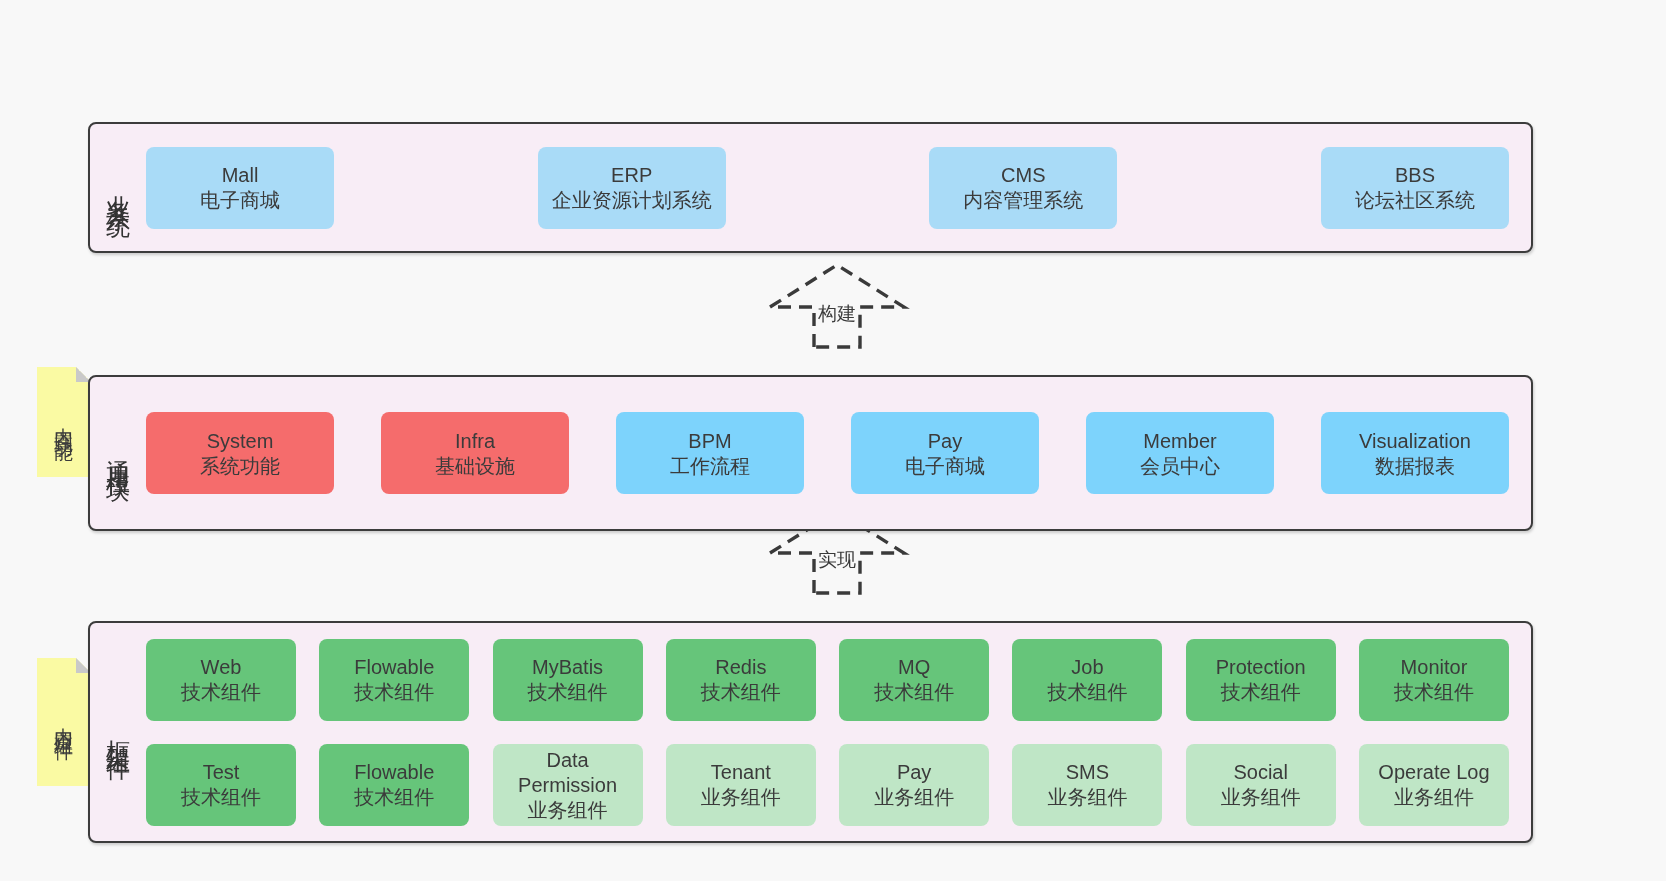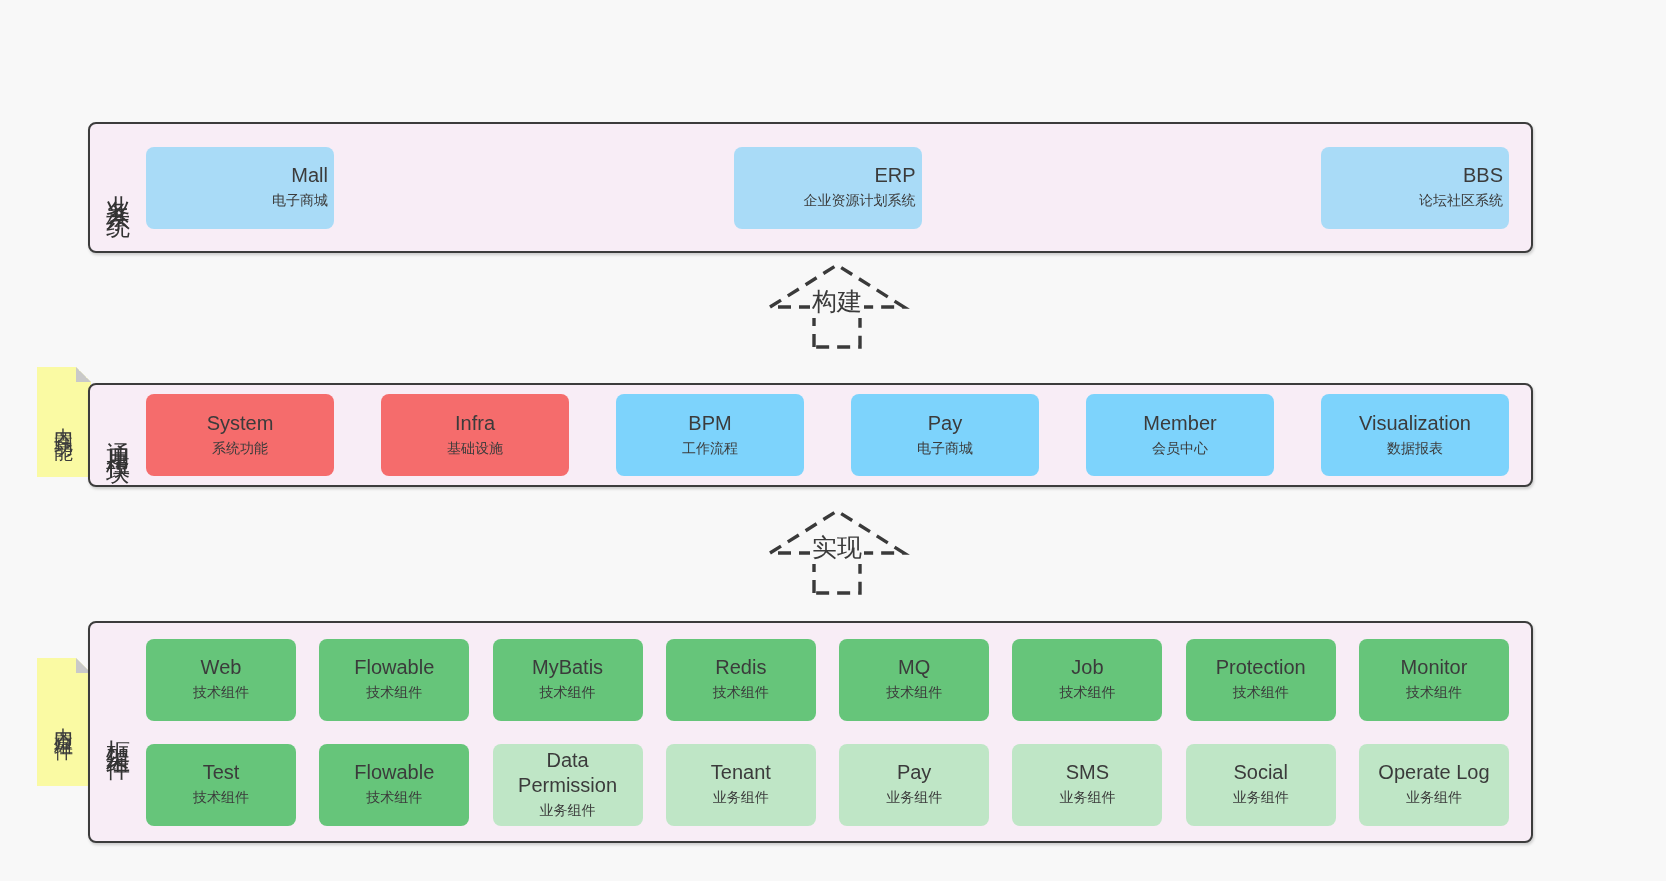--- a/index.html
+++ b/index.html
@@ -21,21 +21,21 @@
     width: 1445px;
     background: #f8edf6;
     border: 2px solid #3c3c3c;
     border-radius: 8px;
     box-shadow: 1px 2px 3px rgba(0,0,0,0.18);
     display: flex;
     align-items: center;
     z-index: 2;
   }
   #layer-business   { top: 122px; height: 131px; }
-  #layer-modules    { top: 375px; height: 104px; margin-top: 8px; }
+  #layer-modules    { top: 375px; height: 156px; }
   #layer-components { top: 621px; height: 222px; }
 
   .vlabel {
     width: 56px;
     display: flex;
     justify-content: center;
     align-items: center;
     font-size: 24px;
     color: #333;
   }
@@ -57,24 +57,24 @@
     height: 82px;
     border-radius: 8px;
     display: flex;
     flex-direction: column;
     justify-content: center;
     align-items: center;
     text-align: center;
     padding: 0 6px;
   }
   .box .en { font-size: 20px; line-height: 25px; }
-  .box .zh { font-size: 14px; line-height: 24px; }
-
-  
-  .blue       { background: #a9dbf7; align-items: flex-end; }
+  .box .zh { font-size: 20px; line-height: 24px; }
+
+  
+  .blue       { background: #a9dbf7; }
   .red        { background: #f56c6c; }
   .pink       { background: #7dd3fc; }
   .green      { background: #66c57a; }
   .lightgreen { background: #bfe6c6; }
 
   
   #layer-components .rows {
     flex: 1;
     display: flex;
     flex-direction: column;
@@ -109,25 +109,25 @@
   .sticky .vtext { letter-spacing: 5px; }
 
   
   .arrow { position: absolute; width: 170px; height: 92px; z-index: 1; }
   #arrow-build     { left: 752px; top: 257px; }
   #arrow-implement { left: 752px; top: 503px; }
   .arrow svg { display: block; }
   .arrow-label {
     position: absolute;
     left: 50%;
-    top: 28px;
+    top: 44px;
     transform: translateX(-50%);
     background: #f8f8f8;
     padding: 0 2px;
-    font-size: 25px;
+    font-size: 19px;
     white-space: nowrap;
   }
 </style>
 </head>
 <body>
 
 <div class="canvas">
 
   <div class="sticky" id="sticky-modules">
     <span class="fold"></span>
@@ -143,20 +143,24 @@
       <span class="vtext">业务系统</span>
     </div>
     <div class="boxes">
       <div class="box blue">
         <span class="en">Mall</span>
         <span class="zh">电子商城</span>
       </div>
       <div class="box blue">
         <span class="en">ERP</span>
         <span class="zh">企业资源计划系统</span>
+      </div>
+      <div class="box blue">
+        <span class="en">CMS</span>
+        <span class="zh">内容管理系统</span>
       </div>
       <div class="box blue">
         <span class="en">BBS</span>
         <span class="zh">论坛社区系统</span>
       </div>
     </div>
   </section>
 
   <div class="arrow" id="arrow-build">
     <svg width="170" height="92" viewBox="0 0 170 92">

